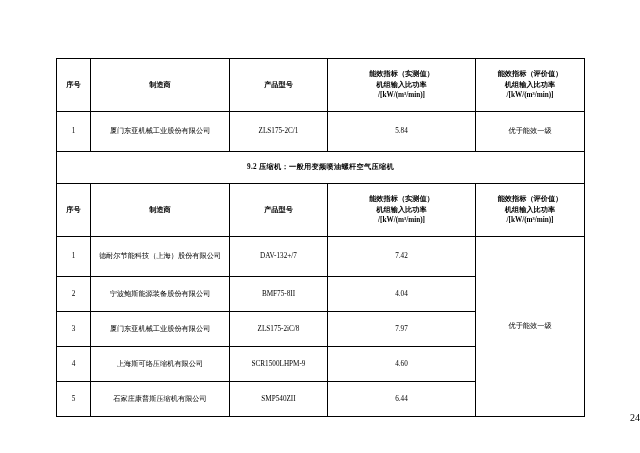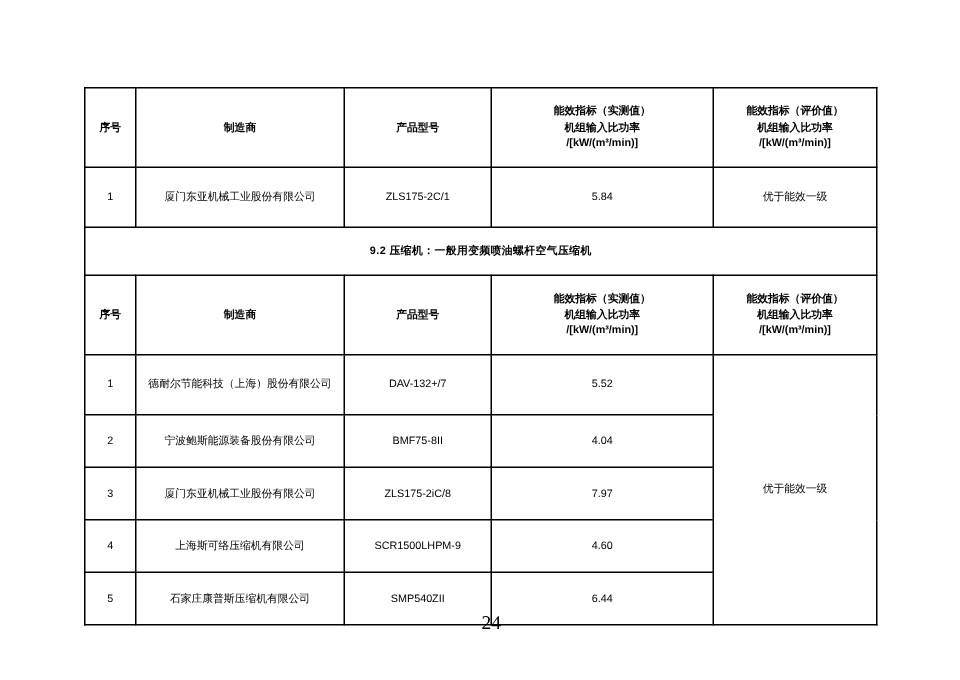--- a/index.html
+++ b/index.html
@@ -26,21 +26,21 @@
     border-collapse: collapse;
     table-layout: fixed;
   }
   table.doc-table td {
     border: 1px solid #000000;
     text-align: center;
     vertical-align: middle;
     font-size: 7.2px;
     line-height: 1.45;
     padding: 3px 2px;
-    font-family: Liberation Sans, sans-serif;
+    font-family: Liberation Serif, serif;
   }
   .col-seq { width: 34px; }
   .col-maker { width: 139px; }
   .col-model { width: 98px; }
   .col-actual { width: 148px; }
   .col-eval { width: 109px; }
 
   .hdr-cell {
     font-weight: bold;
     height: 46px;
@@ -57,22 +57,22 @@
     letter-spacing: 0.3px;
   }
 
   .row-tall td { height: 33px; }
 
   .page-number {
     position: absolute;
     left: 15px;
     right: 0;
     bottom: 30px;
-    text-align: center;
-    font-size: 13px;
+    text-align: right;
+    font-size: 10px;
     font-family: "Liberation Serif", serif;
   }
   .two-line { line-height: 1.5; }
 </style>
 </head>
 <body>
 
 <div class="page">
 
   <table class="doc-table">
@@ -126,21 +126,21 @@
           <span class="hdr-line">能效指标（评价值）</span>
           <span class="hdr-line">机组输入比功率</span>
           <span class="hdr-line">/[kW/(m³/min)]</span>
         </td>
       </tr>
 
       <tr class="data-row row-tall">
         <td>1</td>
         <td class="maker-cell two-line">德耐尔节能科技（上海）股份有限公司</td>
         <td>DAV-132+/7</td>
-        <td>5.52</td>
+        <td>7.42</td>
         <td rowspan="5">优于能效一级</td>
       </tr>
       <tr class="data-row">
         <td>2</td>
         <td class="maker-cell">宁波鲍斯能源装备股份有限公司</td>
         <td>BMF75-8II</td>
         <td>4.04</td>
       </tr>
       <tr class="data-row">
         <td>3</td>

